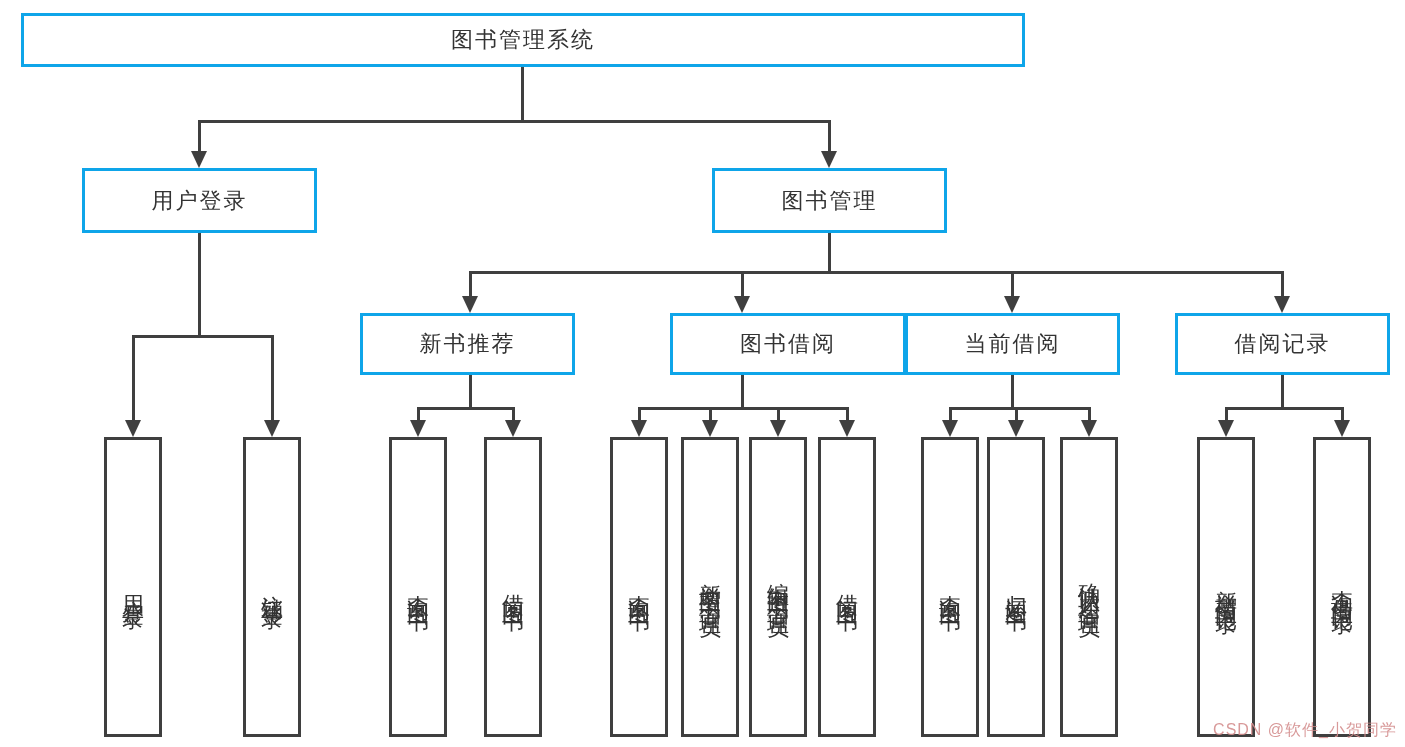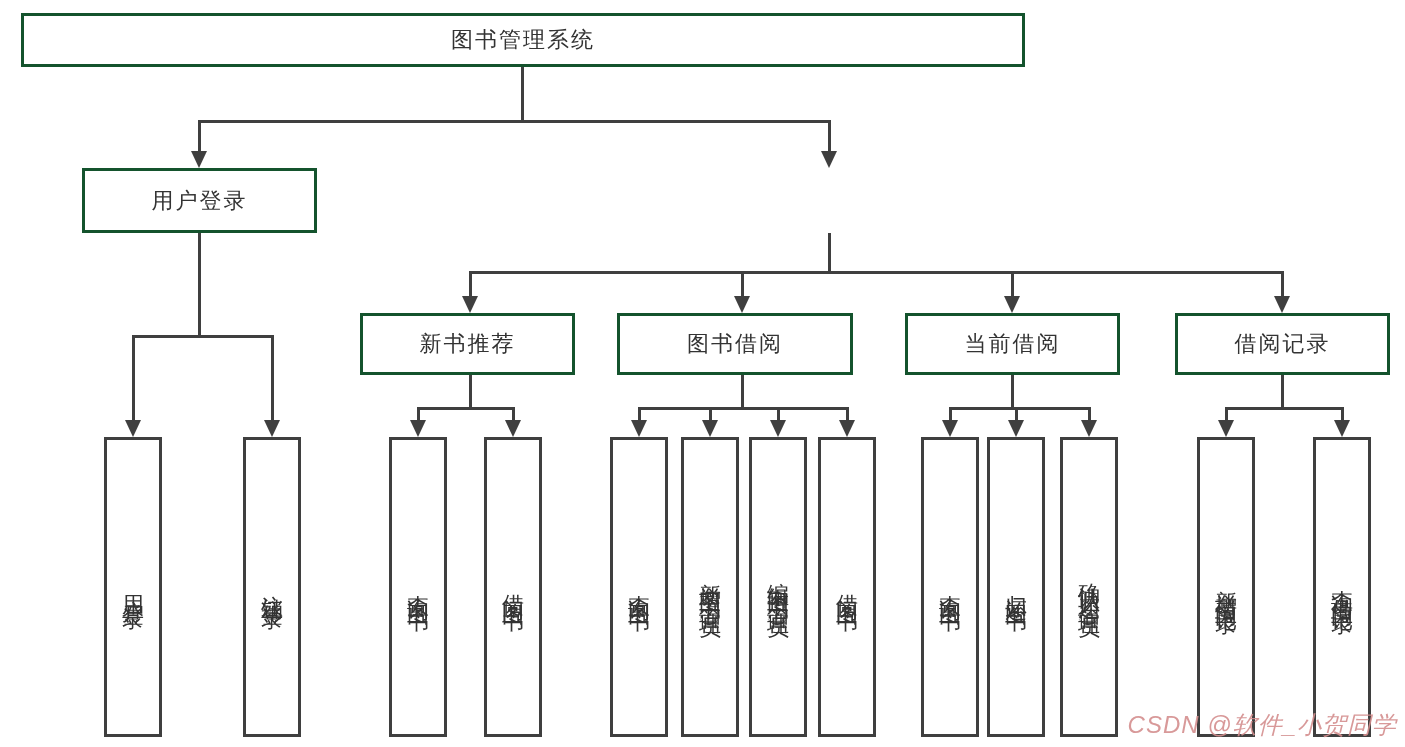--- a/index.html
+++ b/index.html
@@ -9,21 +9,21 @@
     height: 747px;
     background: #ffffff;
     overflow: hidden;
     font-family: "Liberation Sans", "DejaVu Sans", sans-serif;
     color: #333333;
   }
   
   .hbox {
     position: absolute;
     box-sizing: border-box;
-    border: 3px solid #14532d;
+    border: 3px solid #0ea5e9;
     background: #ffffff;
     display: flex;
     align-items: center;
     justify-content: center;
     font-size: 22px;
     letter-spacing: 2px;
     color: #333333;
     white-space: nowrap;
   }
   .vbox {
@@ -55,47 +55,49 @@
     position: absolute;
     width: 0; height: 0;
     border-left: 8px solid transparent;
     border-right: 8px solid transparent;
     border-top: 17px solid #3f3f3f;
   }
   .watermark {
     position: absolute;
     right: 8px;
     bottom: 6px;
-    font-size: 24px;
+    font-size: 16px;
     color: #d48e8e;
     opacity: 0.9;
     letter-spacing: 1px;
     white-space: nowrap;
     z-index: 5;
-    font-style: italic;
   }
 </style>
 </head>
 <body>
 
 <div class="canvas">
 
   <div class="hbox" style="left:21px; top:13px; width:1004px; height:54px;">
     <span>图书管理系统</span>
   </div>
 
   <div class="line v" style="left:521px; top:67px; height:53px;"></div>
   <div class="line h" style="left:198px; top:120px; width:633px;"></div>
   <div class="line v" style="left:198px; top:120px; height:34px;"></div>
   <div class="arrow" style="left:191px; top:151px;"></div>
   <div class="line v" style="left:828px; top:120px; height:34px;"></div>
   <div class="arrow" style="left:821px; top:151px;"></div>
 
   <div class="hbox" style="left:82px; top:168px; width:235px; height:65px;">
     <span>用户登录</span>
+  </div>
+  <div class="hbox" style="left:712px; top:168px; width:235px; height:65px;">
+    <span>图书管理</span>
   </div>
 
   <div class="line v" style="left:198px; top:233px; height:105px;"></div>
   <div class="line h" style="left:132px; top:335px; width:142px;"></div>
   <div class="line v" style="left:132px; top:335px; height:87px;"></div>
   <div class="arrow" style="left:125px; top:420px;"></div>
   <div class="line v" style="left:271px; top:335px; height:87px;"></div>
   <div class="arrow" style="left:264px; top:420px;"></div>
 
   <div class="line v" style="left:828px; top:233px; height:41px;"></div>
@@ -105,21 +107,21 @@
   <div class="line v" style="left:741px; top:271px; height:27px;"></div>
   <div class="arrow" style="left:734px; top:296px;"></div>
   <div class="line v" style="left:1011px; top:271px; height:27px;"></div>
   <div class="arrow" style="left:1004px; top:296px;"></div>
   <div class="line v" style="left:1281px; top:271px; height:27px;"></div>
   <div class="arrow" style="left:1274px; top:296px;"></div>
 
   <div class="hbox" style="left:360px; top:313px; width:215px; height:62px;">
     <span>新书推荐</span>
   </div>
-  <div class="hbox" style="left:617px; top:313px; width:236px; height:62px;">
+  <div class="hbox" style="left:670px; top:313px; width:236px; height:62px;">
     <span>图书借阅</span>
   </div>
   <div class="hbox" style="left:1175px; top:313px; width:215px; height:62px;">
     <span>借阅记录</span>
   </div>
   <div class="hbox" style="left:905px; top:313px; width:215px; height:62px;">
     <span>当前借阅</span>
   </div>
 
   <div class="line v" style="left:469px; top:375px; height:35px;"></div>

